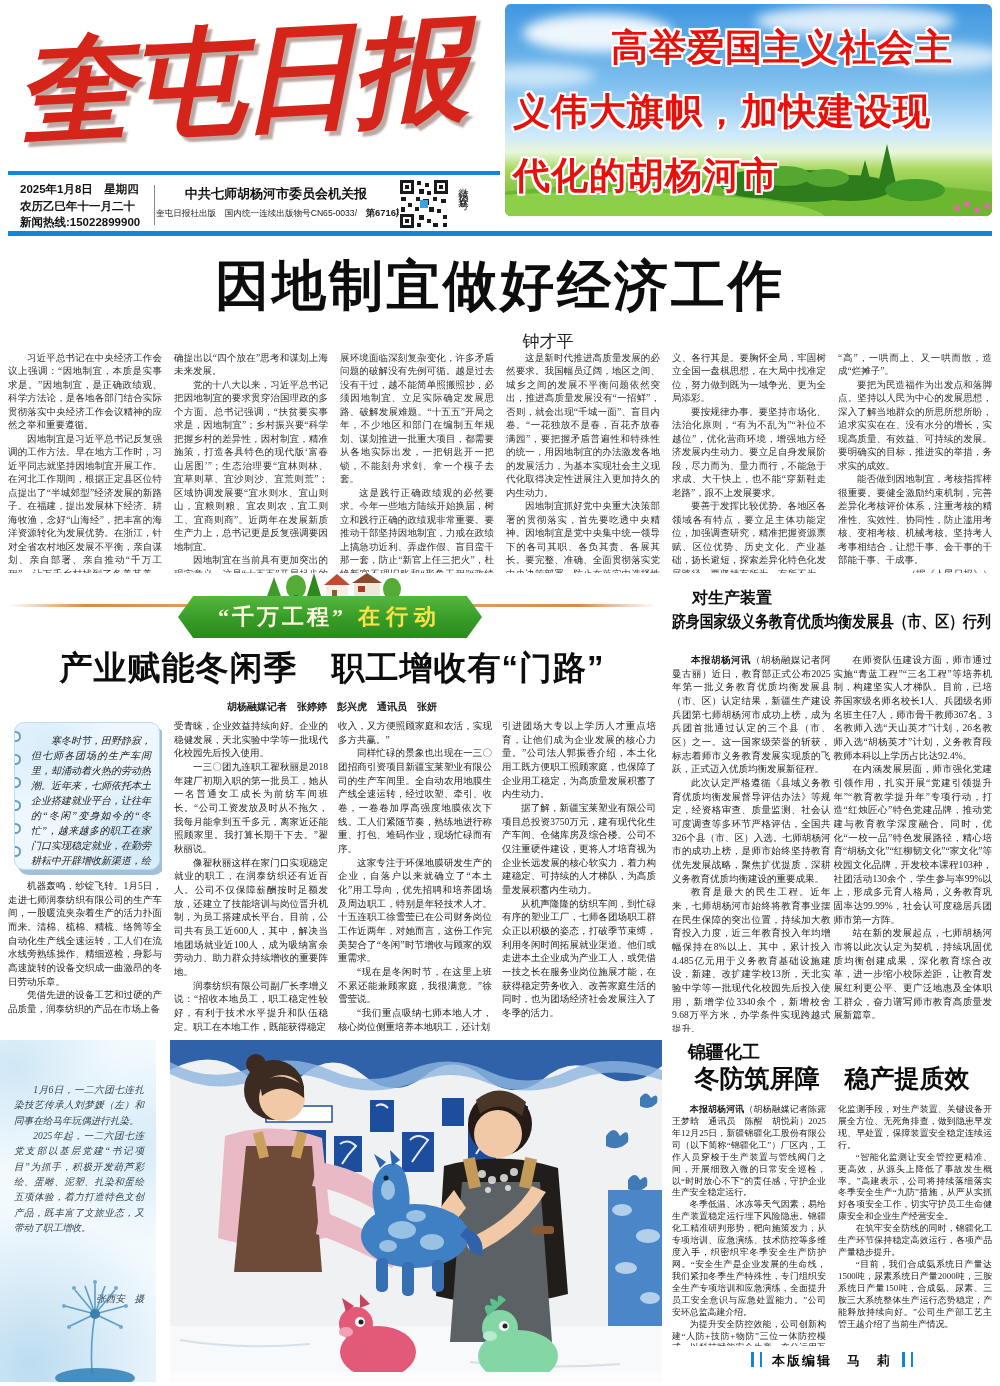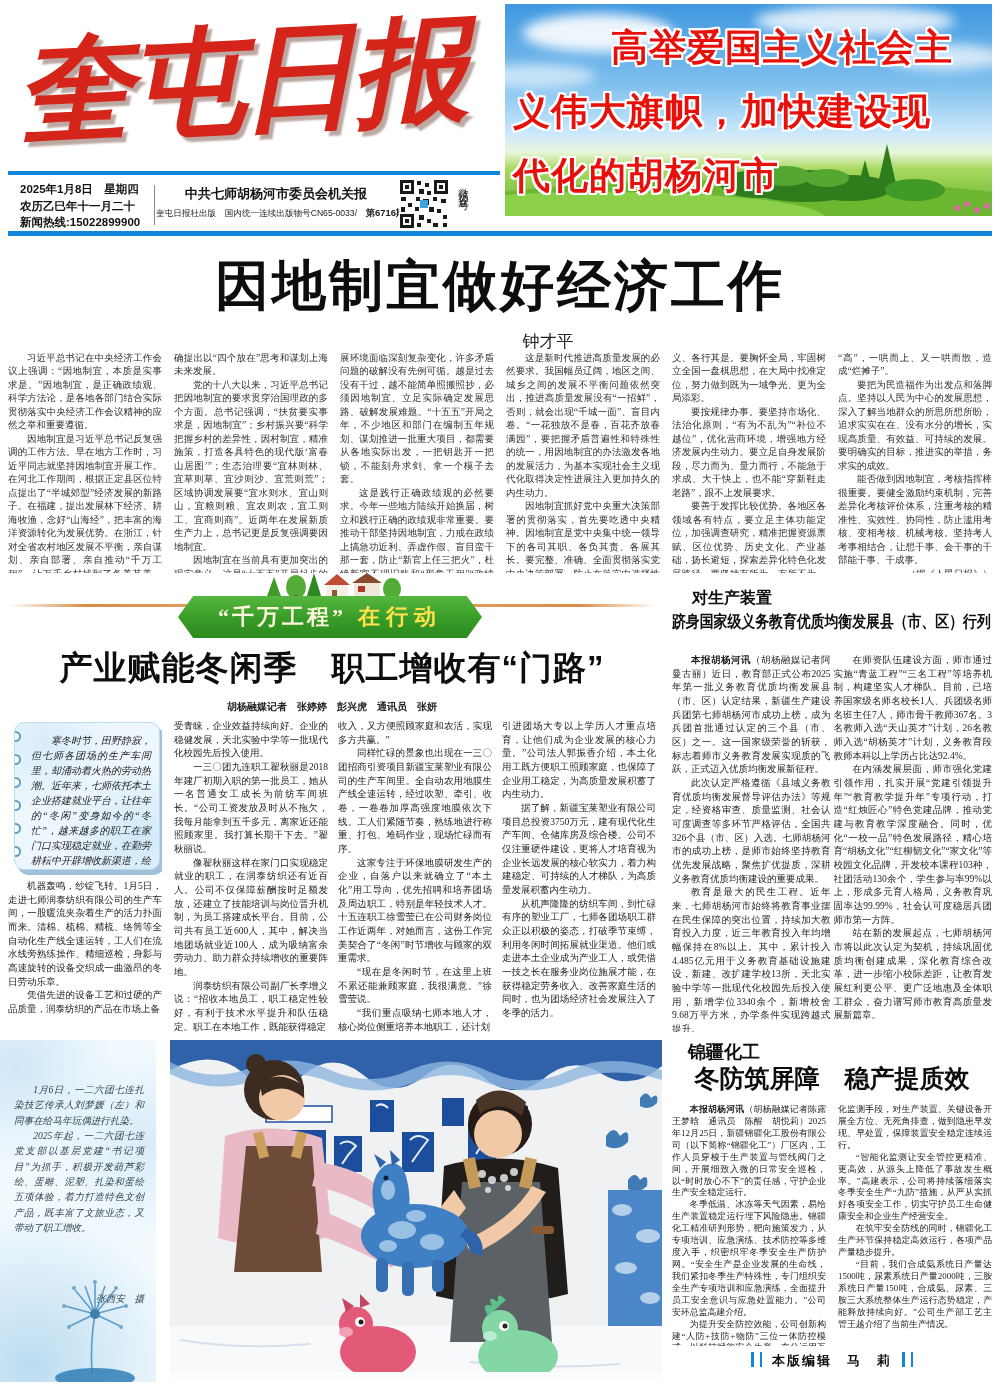--- a/index.html
+++ b/index.html
@@ -17,21 +17,21 @@
               font-size:11.5px;line-height:1.45;color:#111;}
   .vdiv{position:absolute;left:154px;top:185px;width:1px;height:40px;background:#888;}
   .org{position:absolute;left:160px;top:185px;width:232px;text-align:center;font-weight:bold;font-size:13px;}
   .pub{position:absolute;left:156px;top:207px;width:240px;text-align:center;font-size:8.6px;color:#222;white-space:nowrap;}
   .pub b{font-size:9.4px;}
   .qr{position:absolute;left:399px;top:179px;width:50px;height:50px;}
   .wechat{position:absolute;left:457px;top:180px;height:52px;writing-mode:vertical-rl;
           font-size:10.5px;letter-spacing:3px;color:#222;}
   
   .banner{position:absolute;left:505px;top:4px;width:487px;height:212px;overflow:hidden;
-          background:linear-gradient(180deg,#3f97e0 0%,#7fc0ee 38%,#cfeafb 62%,#e8f6d9 70%,#a8d85e 78%,#63b02c 100%);}
+          background:linear-gradient(180deg,#3f97e0 0%,#7fc0ee 38%,#cfeafb 62%,#e8f6d9 70%,#a8d85e 78%,#63b02c 100%);border-radius:6px;}
   .cloud{position:absolute;background:#fff;border-radius:50%;filter:blur(6px);opacity:.9;}
   .c1{left:18px;top:10px;width:150px;height:38px;}
   .c2{left:250px;top:2px;width:200px;height:30px;opacity:.8;}
   .c3{left:380px;top:40px;width:120px;height:26px;opacity:.7;}
   .c4{left:-30px;top:60px;width:120px;height:24px;opacity:.6;}
   .banner-trees{position:absolute;left:0;bottom:0;width:100%;height:90px;}
   .banner-lines{position:absolute;left:0;top:12px;width:100%;}
   .bl{font-weight:900;font-size:37px;line-height:64px;color:#e8100a;letter-spacing:1px;white-space:nowrap;
       text-shadow:-2px 0 #fff,2px 0 #fff,0 -2px #fff,0 2px #fff,-2px -2px #fff,2px 2px #fff,-2px 2px #fff,2px -2px #fff;}
   .bl1{padding-left:106px;}

